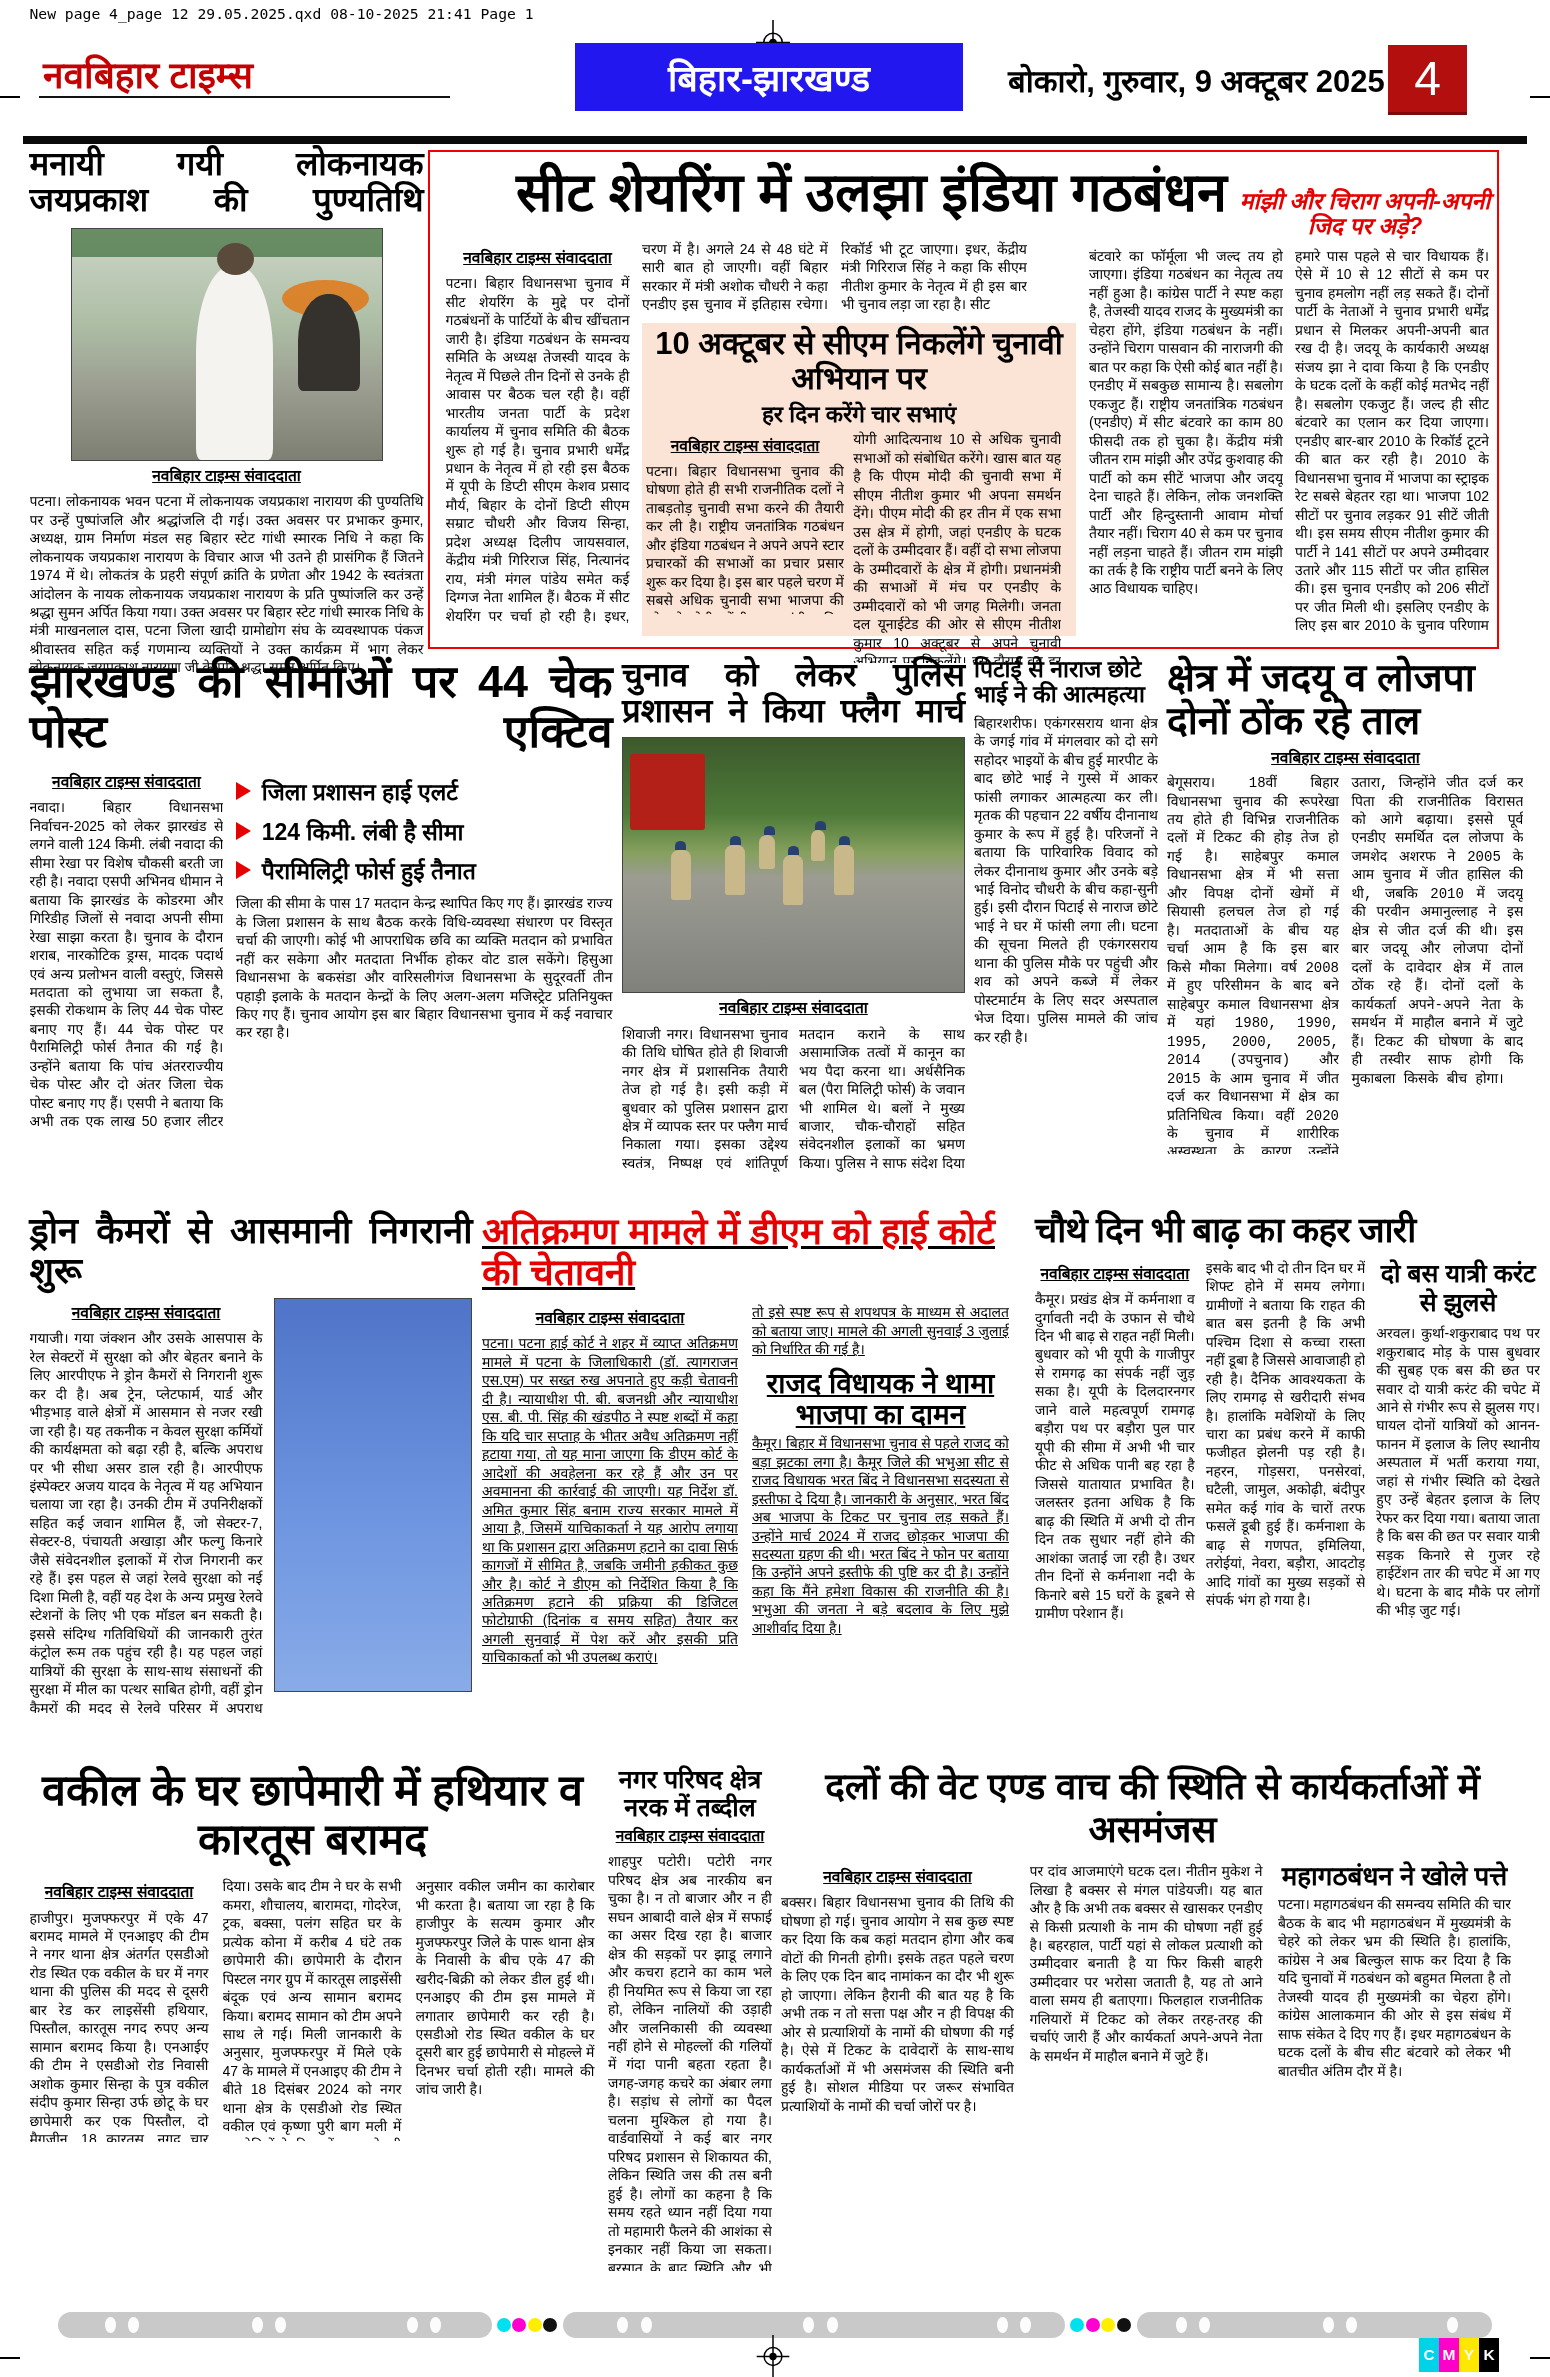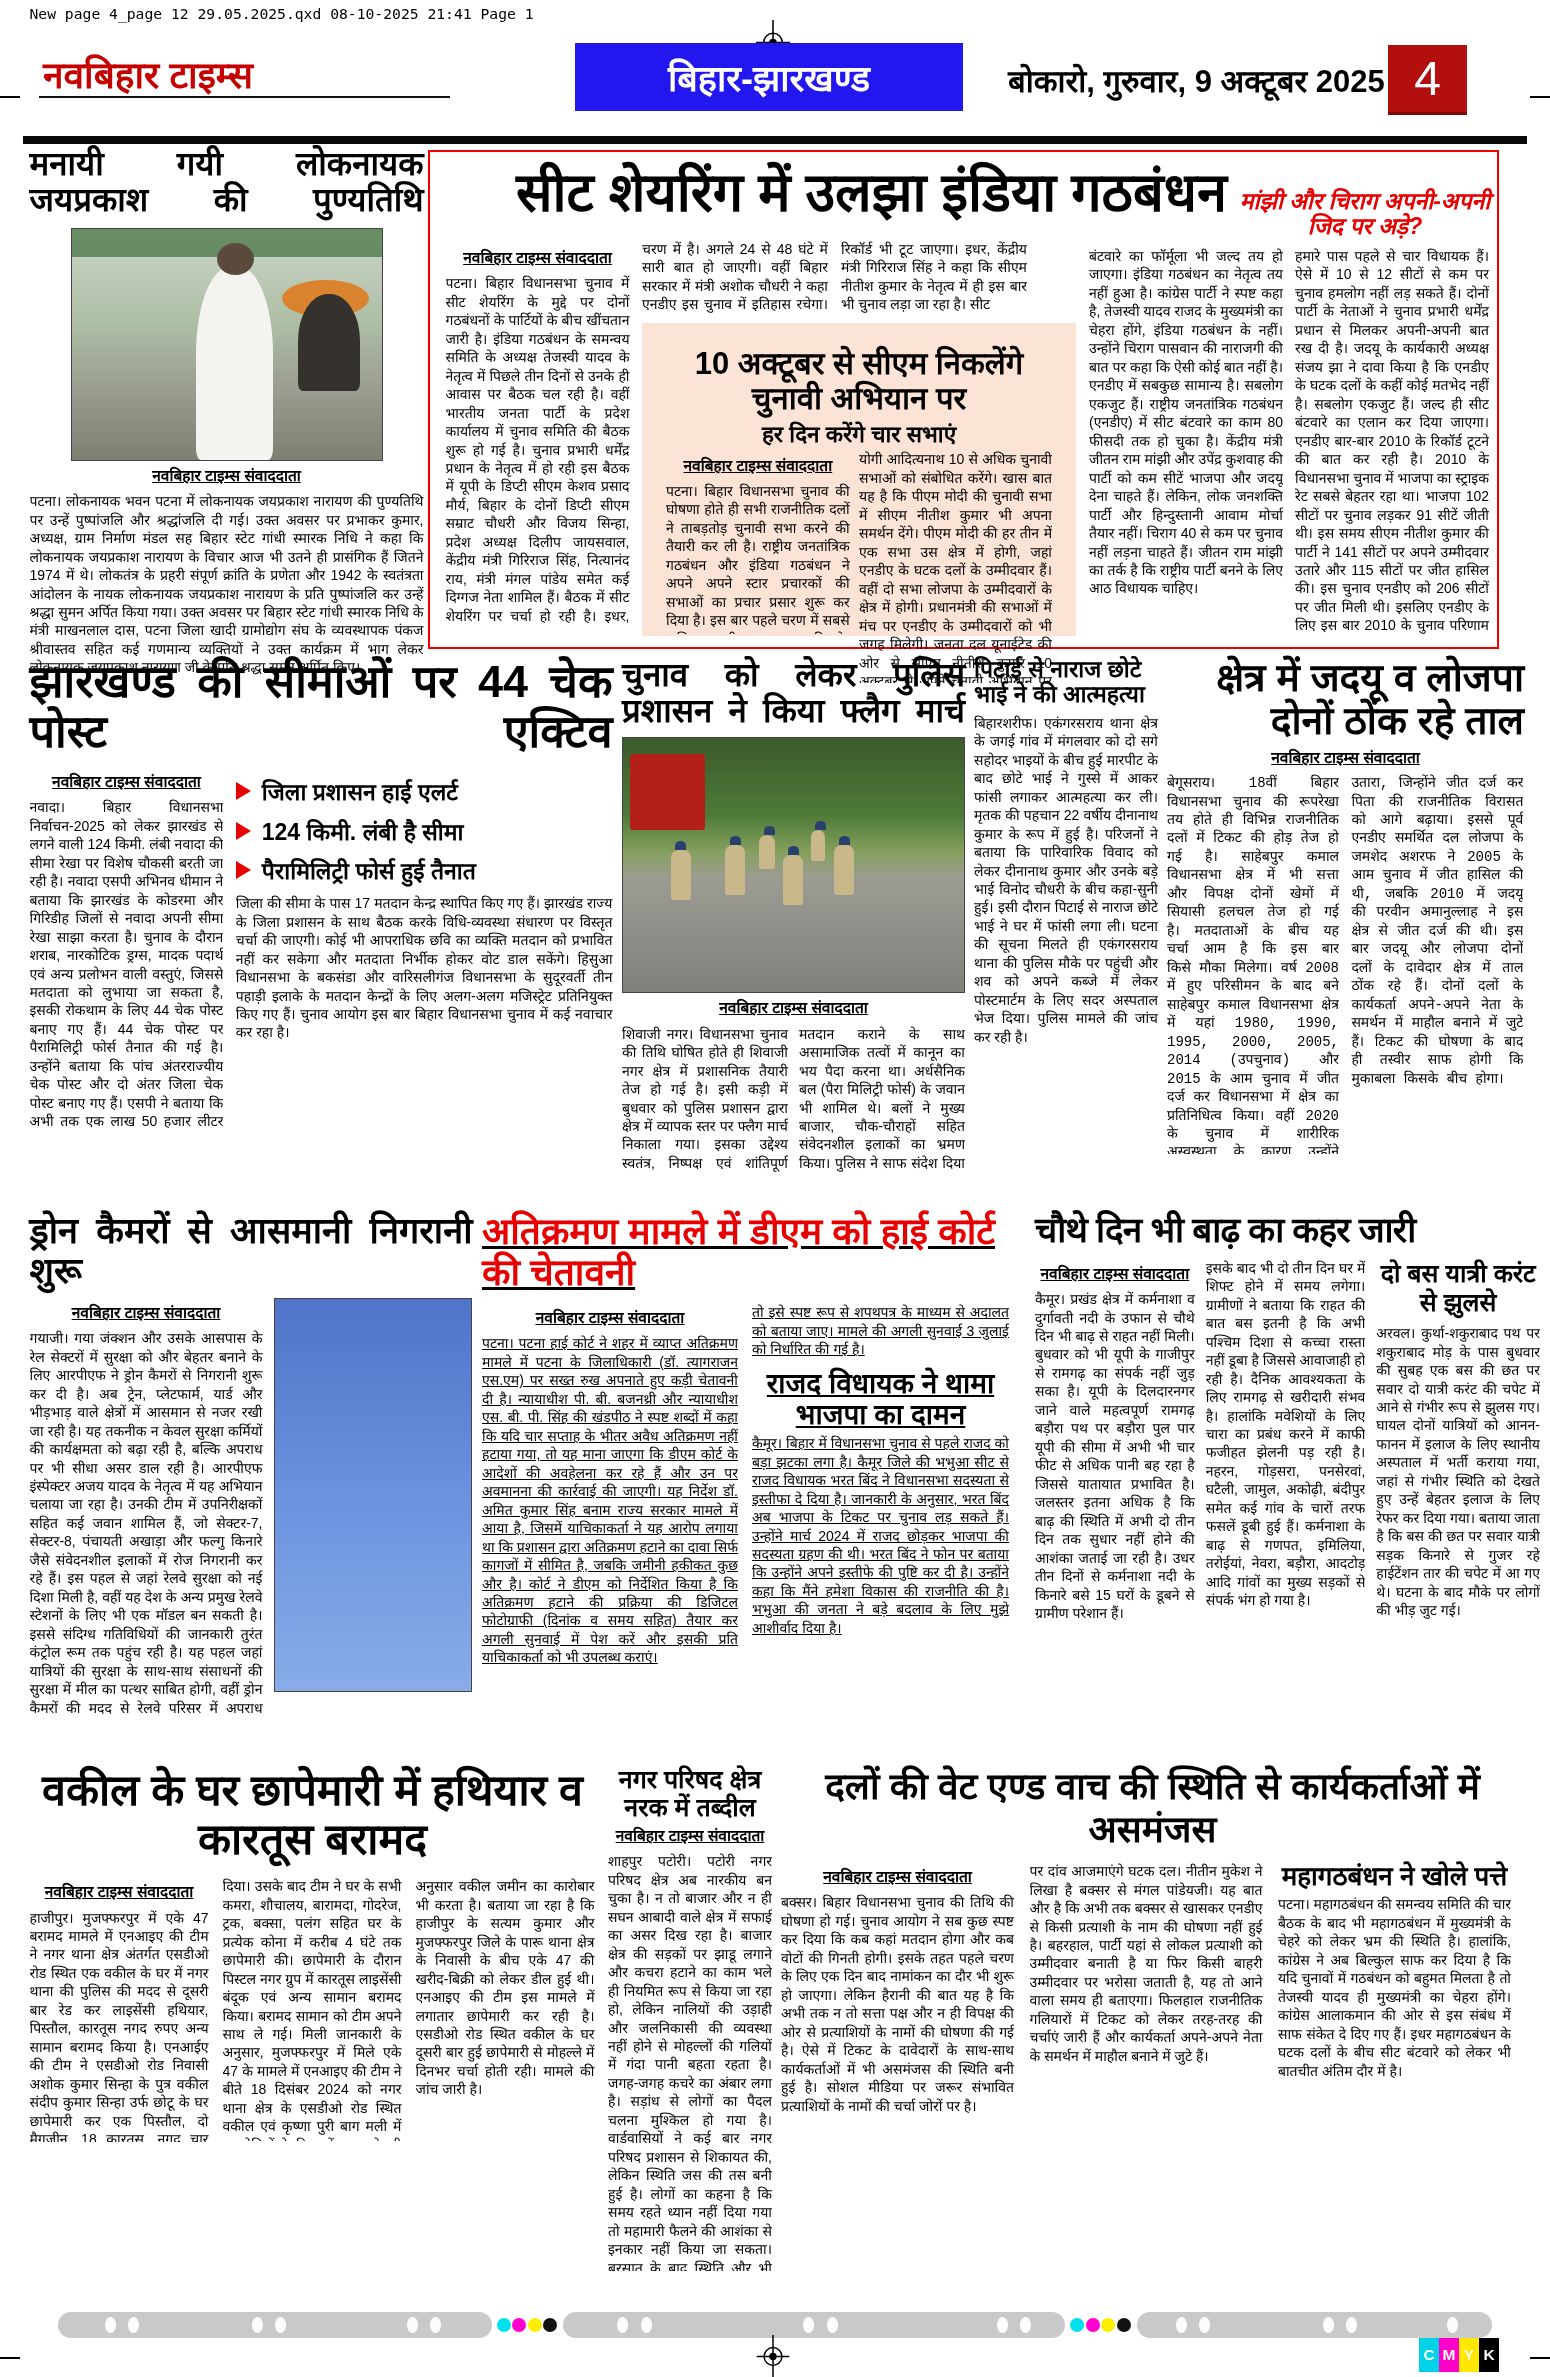--- a/index.html
+++ b/index.html
@@ -42,21 +42,21 @@
   .jp-banner{position:absolute;left:0;top:0;width:100%;height:12%;background:#3f6e3a;opacity:.7;}
   #jp-body{height:195px;}
 
   #seat-box{left:428px;top:150px;width:1071px;height:499px;border:2.3px solid #f20000;box-sizing:border-box;}
   #seat-h{left:11px;top:11px;width:786px;font-size:54px;text-align:right;}
   #manjhi-h{left:805px;top:37px;width:260px;font-size:23px;text-align:center;font-style:italic;}
   #seat-c1{left:15.5px;top:91px;width:184px;height:392px;}
   #seat-c1 .body-text{height:349px;}
   #seat-c2{left:212px;top:88px;width:186px;height:78px;}
   #seat-c3{left:411px;top:88px;width:186px;height:78px;}
-  #cm-box{left:212px;top:171px;width:434px;height:313px;background:#fbe4d5;padding:24px;box-sizing:border-box;}
+  #cm-box{left:212px;top:171px;width:434px;height:313px;background:#fbe4d5;padding:4px;box-sizing:border-box;}
   .cm-title{font-size:31px;text-align:center;line-height:1.12;}
   .cm-sub{font-size:22.5px;text-align:center;margin-top:6.2px;}
   #cm-cols{display:flex;gap:9.3px;margin-top:3.1px;}
   #cm-c1{width:198px;} #cm-c1 .body-text{height:152px;}
   #cm-c2{width:208px;} #cm-c2 .body-text{height:233px;}
   #manjhi-c1{left:659px;top:95px;width:194px;height:389px;}
   #manjhi-c2{left:865px;top:95px;width:194px;height:389px;}
 
   
   #jhk-art{left:29.5px;top:657px;width:583px;height:547px;}
@@ -78,21 +78,21 @@
   .cop::before{content:"";position:absolute;left:4.7px;top:-9.3px;width:11px;height:9.3px;background:#27406e;border-radius:50% 50% 0 0;}
   .c1{left:14%;top:44%;} .c2{left:30%;top:42%;} .c3{left:47%;top:46%;} .c4{left:62%;top:42%;}
   .c5{left:40%;top:38%;height:34px;width:15.5px;} .c6{left:55%;top:36%;height:31px;width:14px;}
   #flag-body{margin-top:6.2px;column-count:2;column-gap:11px;height:152px;}
 
   #suicide-art{left:974px;top:657px;width:184px;height:547px;}
   #suicide-h{font-size:23px;}
   #suicide-body{height:465px;margin-top:6.2px;}
 
   #jdu-art{left:1167px;top:657px;width:357px;height:547px;}
-  #jdu-h{font-size:39px;text-align:right;}
+  #jdu-h{font-size:39px;text-align:left;}
   #jdu-cols{display:flex;gap:12.4px;}
   #jdu-cols>div{width:172px;height:380px;font-family:Liberation Mono, monospace;}
 
   
   #drone-art{left:29.5px;top:1211px;width:443px;height:547px;}
   #drone-h{font-size:36px;}
   #drone-row{display:flex;gap:11px;margin-top:7.8px;}
   #drone-c1{width:233px;} #drone-c1 .body-text{height:388px;}
   #drone-photo{width:198px;height:394px;background:linear-gradient(180deg,#4f74c8 0%,#6d95e0 55%,#89abe8 100%);}
 

